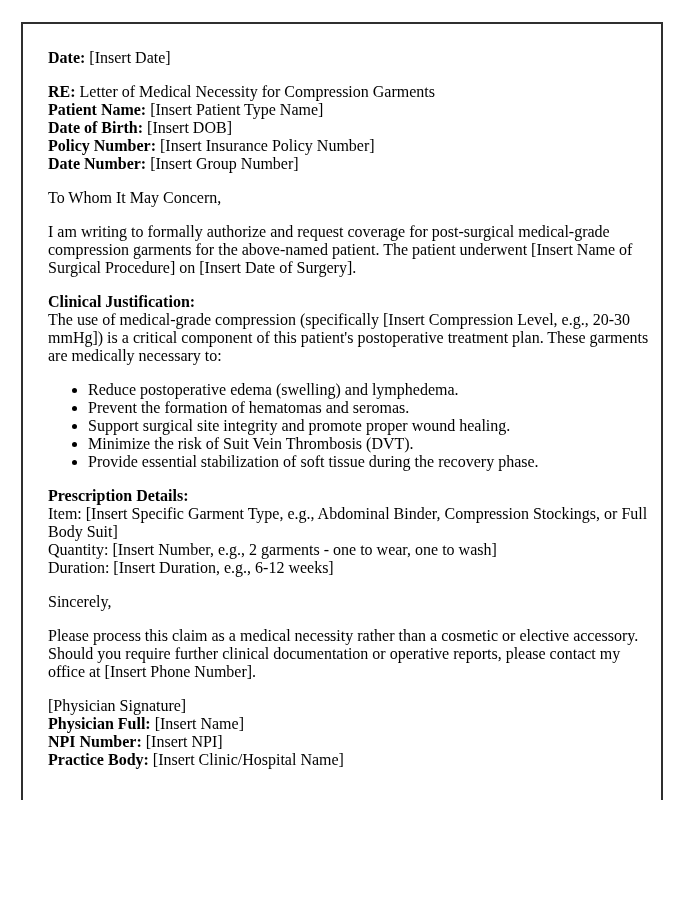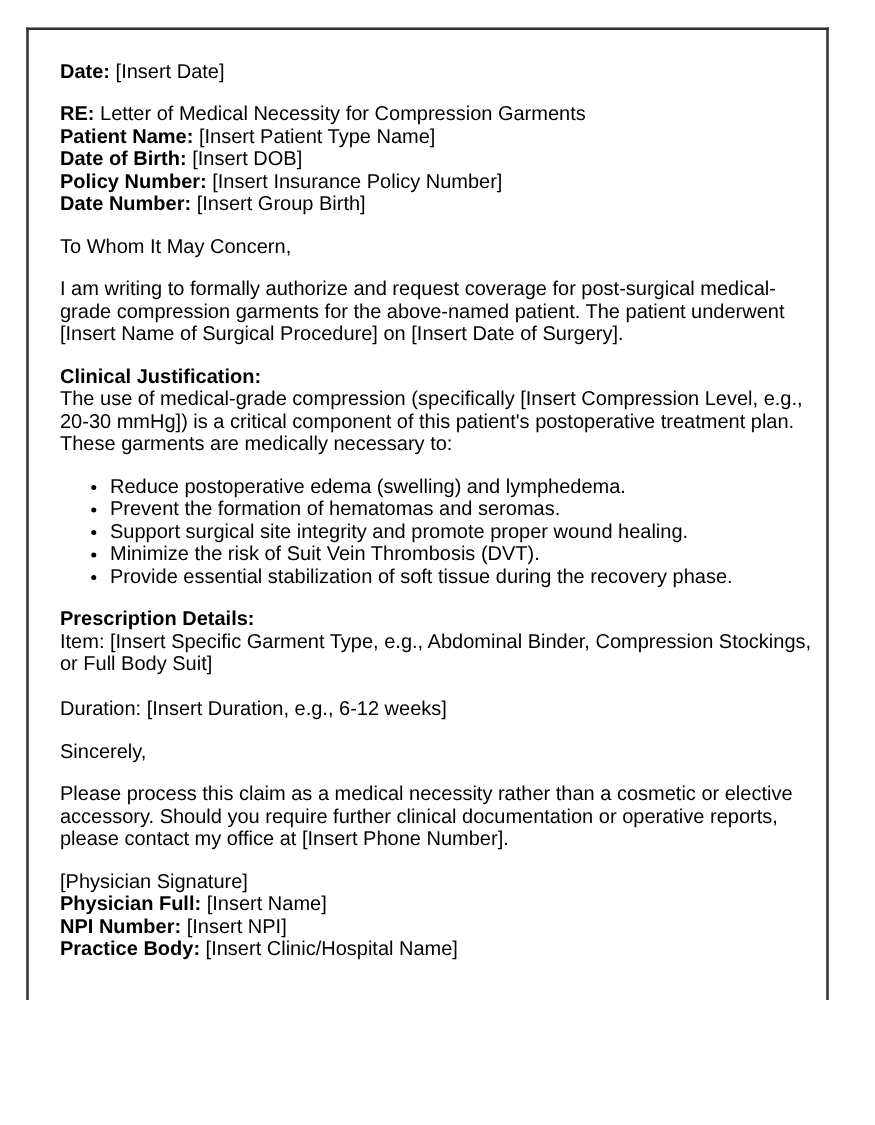--- a/index.html
+++ b/index.html
@@ -14,21 +14,21 @@
     box-sizing: border-box;
     margin: 22px 0 0 21px;
     width: 642px;
     height: 778px;
     border-top: 2px solid #2f2f2f;
     border-left: 2px solid #2f2f2f;
     border-right: 2px solid #2f2f2f;
     border-bottom: none;
     background: #ffffff;
     padding: 25px 8px 0 25px;
-    font-family: Liberation Sans, sans-serif;
+    font-family: Liberation Serif, serif;
     font-size: 16px;
     line-height: 18px;
     color: #000000;
   }
   .page-frame p {
     margin: 16px 0;
   }
   .page-frame p:first-child {
     margin-top: 0;
   }
@@ -46,21 +46,21 @@
 
 <div class="page-frame">
 
   <p><strong>Date:</strong><span> [Insert Date]</span></p>
 
   <p>
     <strong>RE:</strong><span> Letter of Medical Necessity for Compression Garments</span><br>
     <strong>Patient Name:</strong><span> [Insert Patient Type Name]</span><br>
     <strong>Date of Birth:</strong><span> [Insert DOB]</span><br>
     <strong>Policy Number:</strong><span> [Insert Insurance Policy Number]</span><br>
-    <strong>Date Number:</strong><span> [Insert Group Birth]</span>
+    <strong>Date Number:</strong><span> [Insert Group Number]</span>
   </p>
 
   <p>To Whom It May Concern,</p>
 
   <p>I am writing to formally authorize and request coverage for post-surgical medical-grade compression garments for the above-named patient. The patient underwent [Insert Name of Surgical Procedure] on [Insert Date of Surgery].</p>
 
   <p>
     <strong>Clinical Justification:</strong><br>
     <span>The use of medical-grade compression (specifically [Insert Compression Level, e.g., 20-30 mmHg]) is a critical component of this patient's postoperative treatment plan. These garments are medically necessary to:</span>
   </p>
@@ -69,21 +69,21 @@
     <li>Reduce postoperative edema (swelling) and lymphedema.</li>
     <li>Prevent the formation of hematomas and seromas.</li>
     <li>Support surgical site integrity and promote proper wound healing.</li>
     <li>Minimize the risk of Suit Vein Thrombosis (DVT).</li>
     <li>Provide essential stabilization of soft tissue during the recovery phase.</li>
   </ul>
 
   <p>
     <strong>Prescription Details:</strong><br>
     <span>Item: [Insert Specific Garment Type, e.g., Abdominal Binder, Compression Stockings, or Full Body Suit]</span><br>
-    <br>
+    <span>Quantity: [Insert Number, e.g., 2 garments - one to wear, one to wash]</span><br>
     <span>Duration: [Insert Duration, e.g., 6-12 weeks]</span>
   </p>
 
   <p>Sincerely,</p>
 
   <p>Please process this claim as a medical necessity rather than a cosmetic or elective accessory. Should you require further clinical documentation or operative reports, please contact my office at [Insert Phone Number].</p>
 
   <p>
     <span>[Physician Signature]</span><br>
     <strong>Physician Full:</strong><span> [Insert Name]</span><br>

